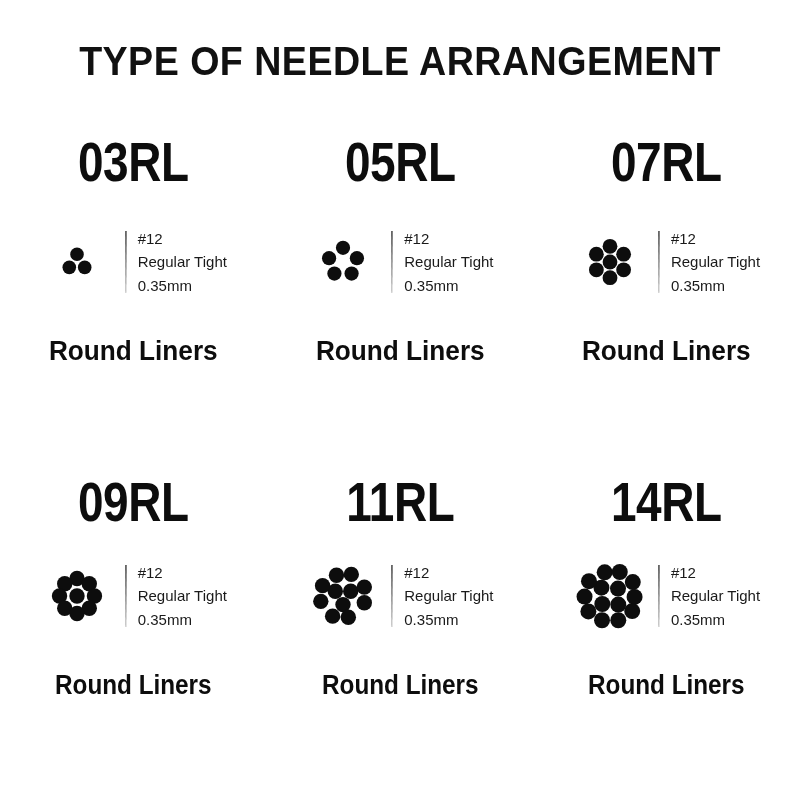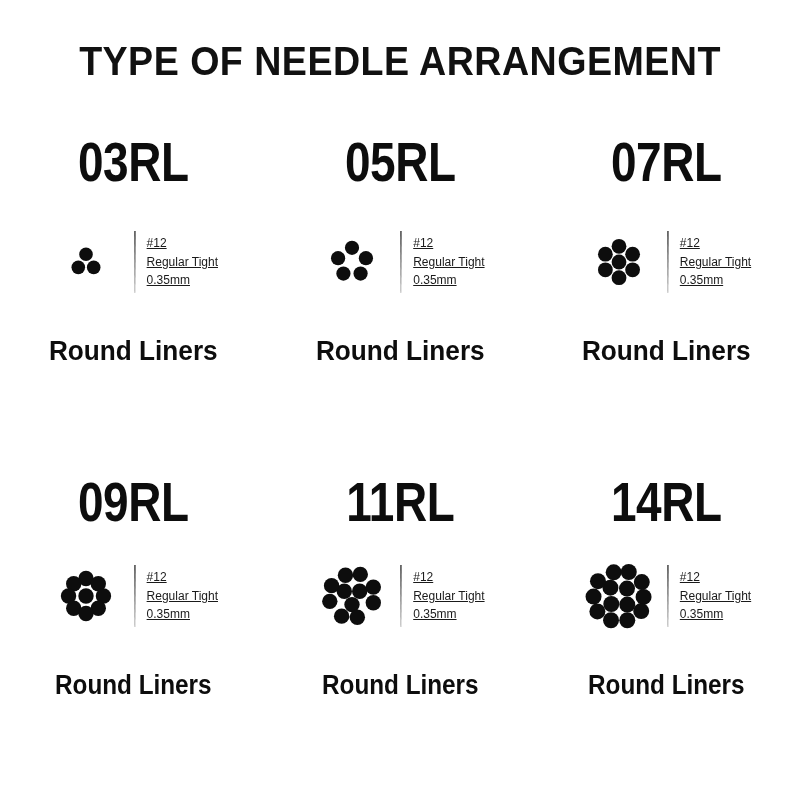--- a/index.html
+++ b/index.html
@@ -88,26 +88,25 @@
     height: 62px;
     margin-left: 10px;
     margin-right: 10px;
     position: relative;
   }
   .needle-rule svg { display: block; }
 
   .spec {
     flex: 0 0 auto;
     font-family: "Liberation Sans", sans-serif;
-    font-size: 12px;
+    font-size: 15px;
     line-height: 1.55;
     color: #1a1a1a;
     text-align: left;
     white-space: nowrap;
-    text-decoration: underline;
   }
 
   
   .liner-label {
     text-align: center;
     font-family: "Liberation Sans", sans-serif;
     font-weight: bold;
     font-size: 27px;
     color: #0d0d0d;
     letter-spacing: 0px;

